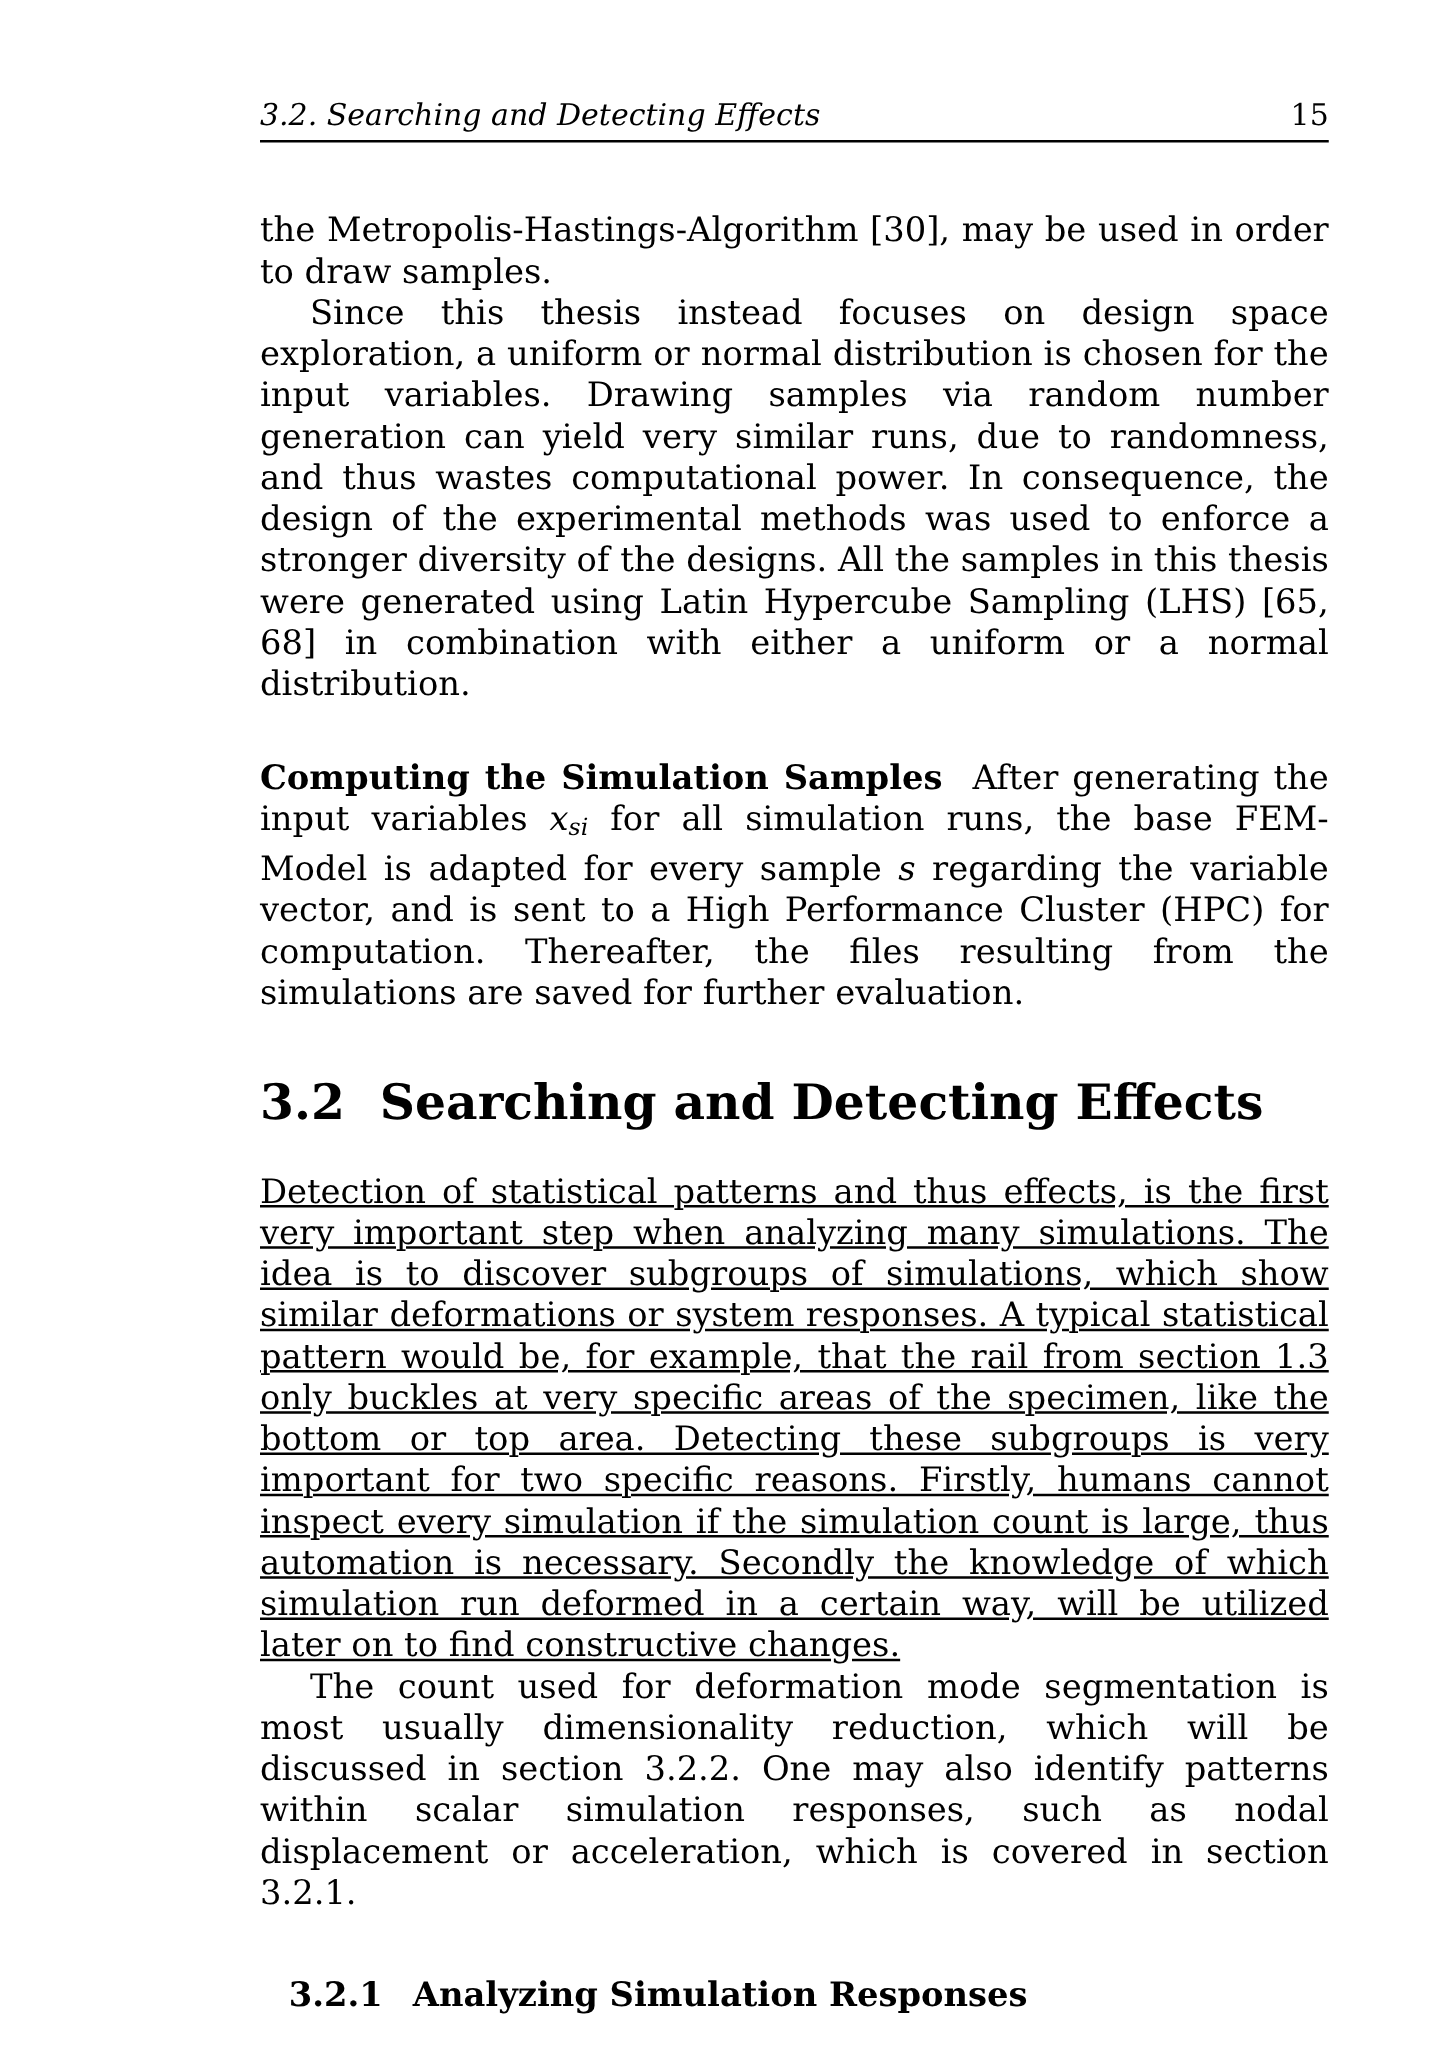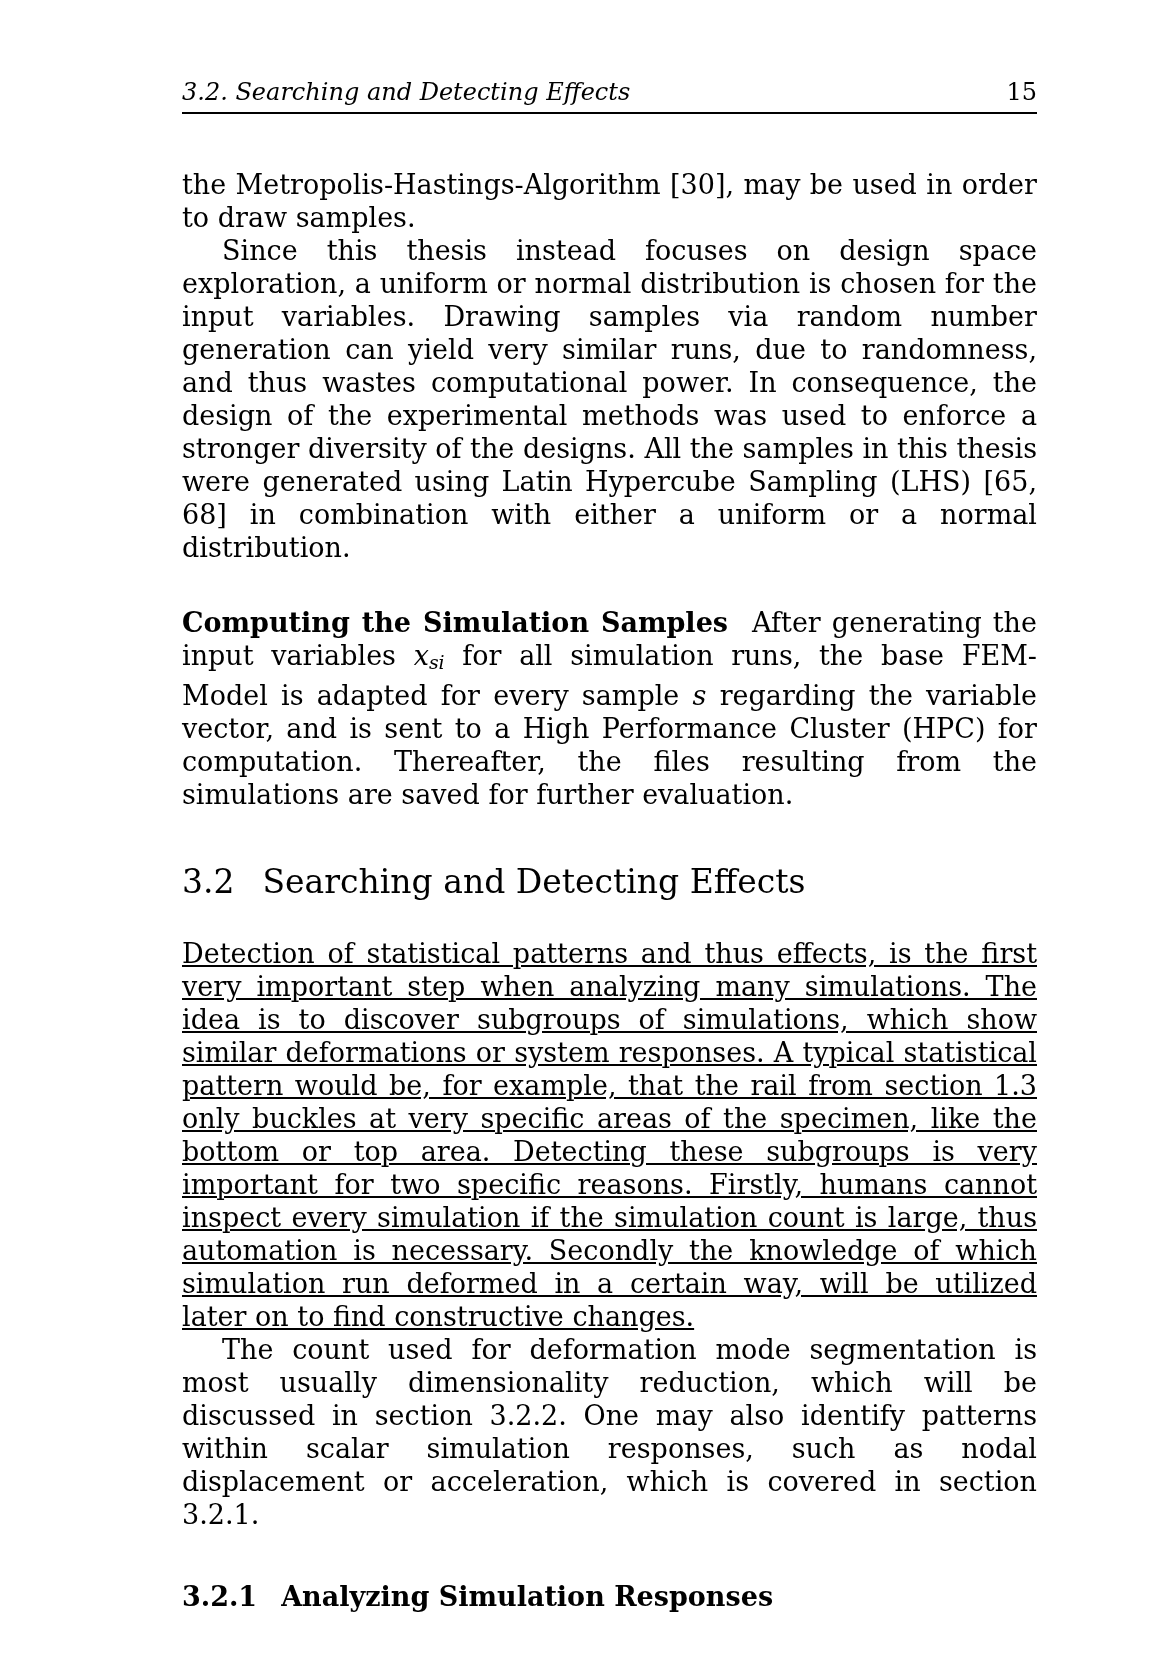--- a/index.html
+++ b/index.html
@@ -15,21 +15,21 @@
     overflow: hidden;
   }
   .page {
     position: relative;
     width: 1165px;
     height: 1654px;
     background: #ffffff;
   }
   .content {
     position: absolute;
-    left: 182px;
+    left: 208px;
     top: 0;
     width: 855px;
   }
   
   .running-header {
     margin-top: 78px;
     display: flex;
     justify-content: space-between;
     align-items: baseline;
     font-size: 24px;
@@ -66,32 +66,32 @@
     font-family: "DejaVu Serif", serif;
   }
   .math-sub {
     font-style: italic;
     font-size: 70%;
     vertical-align: -4px;
   }
   
   .section-heading {
     margin-top: 52px;
-    font-size: 33px;
+    font-size: 39px;
     line-height: 38px;
-    font-weight: normal;
+    font-weight: bold;
   }
   .section-heading .sec-number { margin-right: 28px; }
   .subsection-heading {
     margin-top: 50px;
     font-size: 27px;
     line-height: 32px;
     font-weight: bold;
   }
-  .subsection-heading .sec-number { margin-right: 24px; }
+  .subsection-heading .sec-number { margin-right: 24px; margin-left: 23px; }
 </style>
 </head>
 <body>
 
 <div class="page">
   <div class="content">
 
     <div class="running-header">
       <span class="head-title">3.2. Searching and Detecting Effects</span>
       <span class="head-pagenum">15</span>

